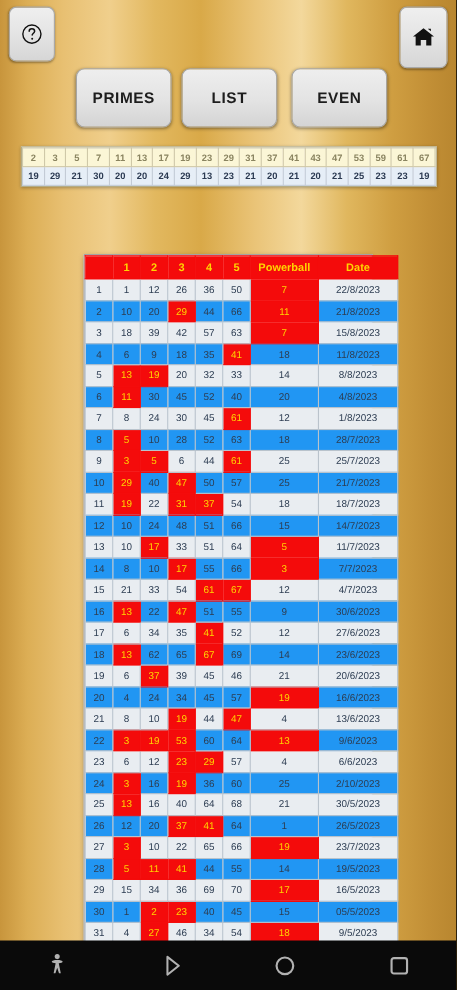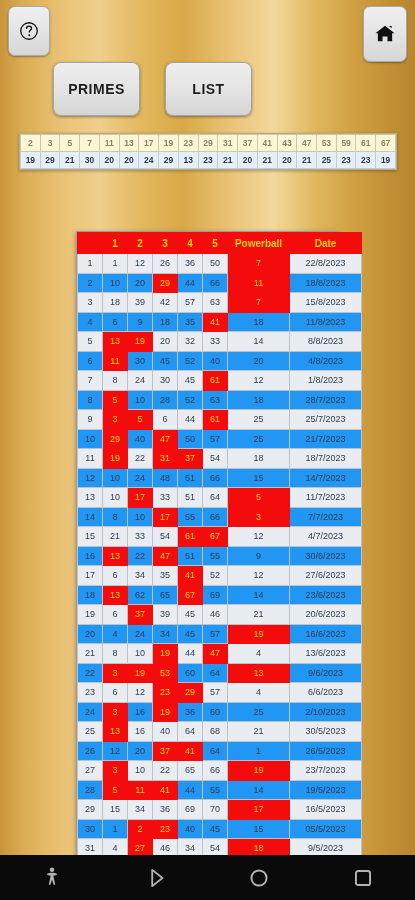--- a/index.html
+++ b/index.html
@@ -44,21 +44,21 @@
   .wbtn {
     position: absolute; top: 62px; height: 54px;
     background: linear-gradient(180deg,#eeeeee 0%,#e3e3e3 55%,#d4d4d4 100%);
     border: 1px solid #a5a5a5;
     border-radius: 8px;
     box-shadow: 0 1px 3px rgba(0,0,0,.4);
     display: flex; align-items: center; justify-content: center;
     font-size: 14px; font-weight: bold; letter-spacing: .5px;
     color: #1d1d1d;
   }
-  #btn-primes { left: 53px; width: 87px; }
+  #btn-primes { left: 69px; width: 87px; }
   #btn-list   { left: 165px; width: 87px; justify-content: center; }
   #btn-even   { left: 265px; width: 87px; }
   .ic { width: 22px; height: 22px; display: block; }
 
   
   #stats-strip {
     position: absolute; left: 19px; top: 133px;
     width: 378px;
     border: 1px solid #b4ac86;
     background: #fff;
@@ -156,20 +156,23 @@
         <path d="M12 3L1.6 11.2h2.6V20h5.1v-5.3h5.4V20h5.1v-8.8h2.6z" fill="#111"></path>
         <path d="M16.2 3.4h3.1v2.4l-3.1-2.4z" fill="#111"></path>
       </svg>
     </div>
 
     <div class="wbtn" id="btn-primes">
       <span>PRIMES</span>
     </div>
     <div class="wbtn" id="btn-list">
       <span>LIST</span>
+    </div>
+    <div class="wbtn" id="btn-even">
+      <span>EVEN</span>
     </div>
   </div>
 
   <div id="stats-strip">
     <table>
       <tbody>
         <tr class="primes" id="stats-primes-row">
             <td>2</td>
             <td>3</td>
             <td>5</td>
@@ -251,21 +254,21 @@
             <td class="date">22/8/2023</td>
           </tr>
           <tr class="rw-blue">
             <td class="idx">2</td>
             <td>10</td>
             <td>20</td>
             <td class="hit">29</td>
             <td>44</td>
             <td>66</td>
             <td class="pb-hit">11</td>
-            <td class="date">18/8/2023</td>
+            <td class="date">21/8/2023</td>
           </tr>
           <tr class="rw-light">
             <td class="idx">3</td>
             <td>18</td>
             <td>39</td>
             <td>42</td>
             <td>57</td>
             <td>63</td>
             <td class="pb-hit">7</td>
             <td class="date">15/8/2023</td>

